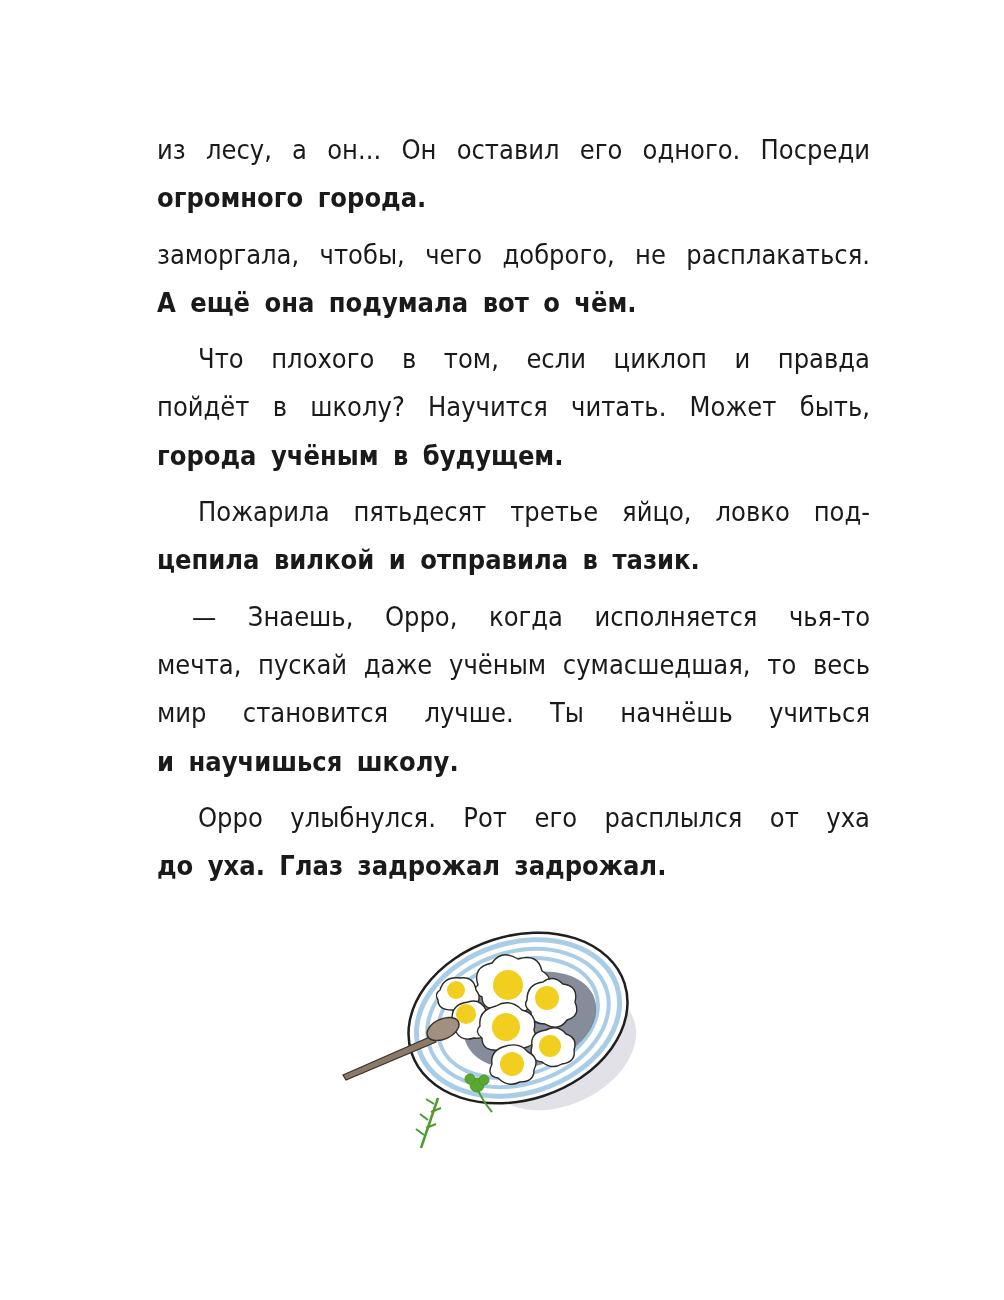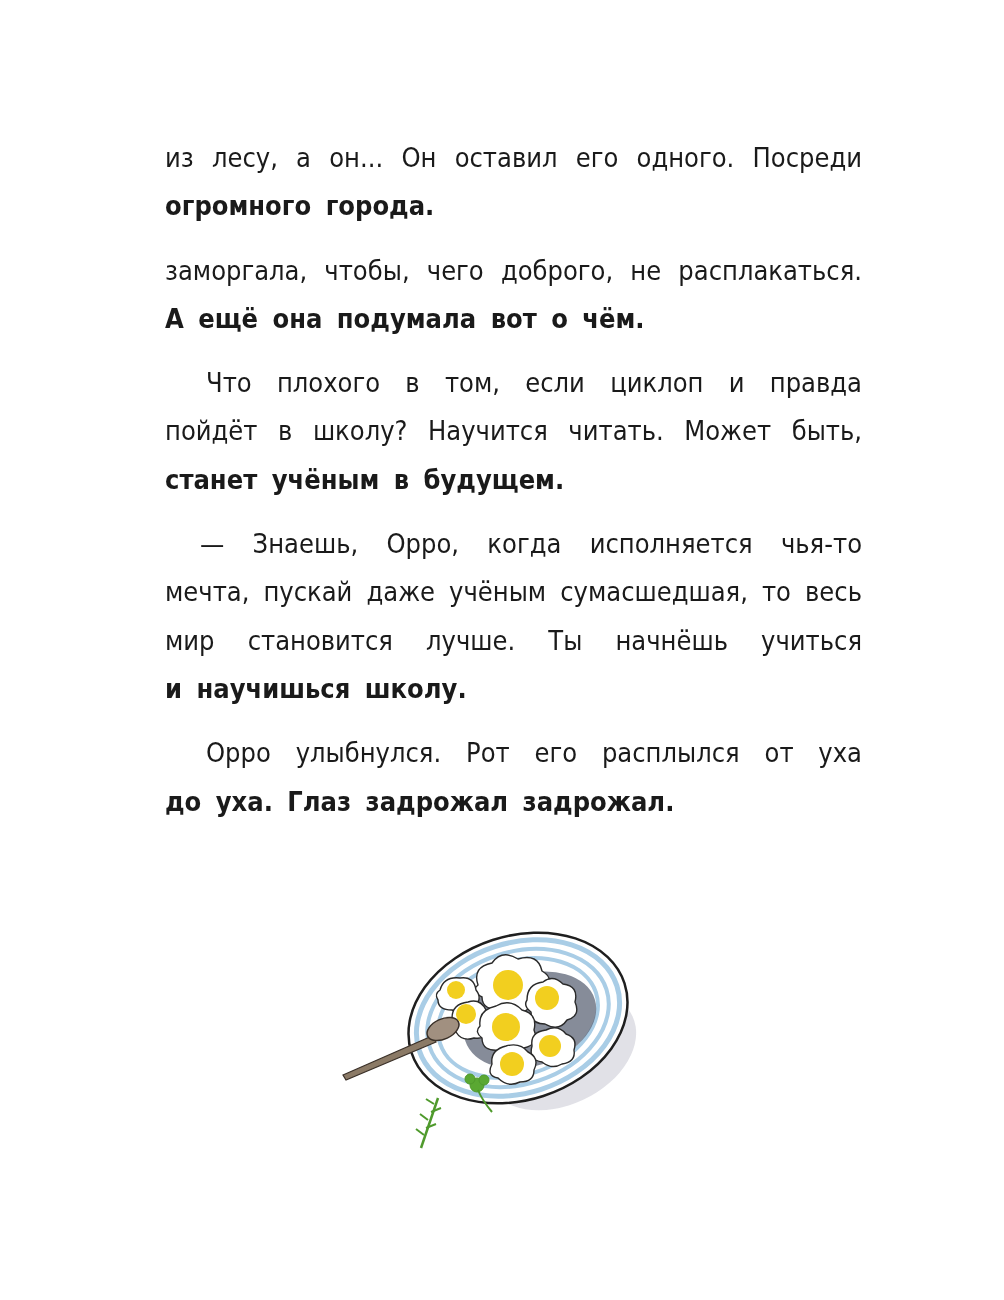--- a/index.html
+++ b/index.html
@@ -5,21 +5,21 @@
   html, body { margin: 0; padding: 0; background: #ffffff; }
   body { width: 1004px; height: 1300px; position: relative; overflow: hidden; }
   .page { position: absolute; left: 0; top: 0; width: 1004px; height: 1300px; background: #ffffff; }
   .text-block {
     position: absolute; left: 149px; top: 118px; width: 729px;
     font-family: "DejaVu Sans Condensed", "DejaVu Sans", sans-serif;
     font-stretch: condensed;
     font-size: 27px; line-height: 48.3px; color: #1a1a1a;
     word-spacing: 6px;
   }
-  .para { margin: 16px; text-align: justify; text-align-last: left; }
+  .para { margin: 8px; text-align: justify; text-align-last: left; }
   .line { display: block; text-align: justify; text-align-last: justify; white-space: nowrap; }
   .line.last { text-align-last: left; font-weight: bold; }
   .illustration { position: absolute; left: 330px; top: 930px; width: 330px; height: 230px; }
 </style>
 </head>
 <body>
 
 <div class="page">
   <div class="text-block">
 
@@ -29,23 +29,27 @@
     </p>
 
     <p class="para">
       <span class="line">заморгала, чтобы, чего доброго, не расплакаться.</span>
       <span class="line last">А ещё она подумала вот о чём.</span>
     </p>
 
     <p class="para">
       <span class="line" style="padding-left:41px">Что плохого в том, если циклоп и правда</span>
       <span class="line">пойдёт в школу? Научится читать. Может быть,</span>
-      <span class="line last">станет учёным в будущем.</span>
+      <span class="line last">города учёным в будущем.</span>
     </p>
 
+    <p class="para">
+      <span class="line" style="padding-left:41px">Пожарила пятьдесят третье яйцо, ловко под-</span>
+      <span class="line last">цепила вилкой и отправила в тазик.</span>
+    </p>
 
     <p class="para">
       <span class="line" style="padding-left:35px">— Знаешь, Орро, когда исполняется чья-то</span>
       <span class="line">мечта, пускай даже учёным сумасшедшая, то весь</span>
       <span class="line">мир становится лучше. Ты начнёшь учиться</span>
       <span class="line last">и научишься школу.</span>
     </p>
 
     <p class="para">
       <span class="line" style="padding-left:41px">Орро улыбнулся. Рот его расплылся от уха</span>

